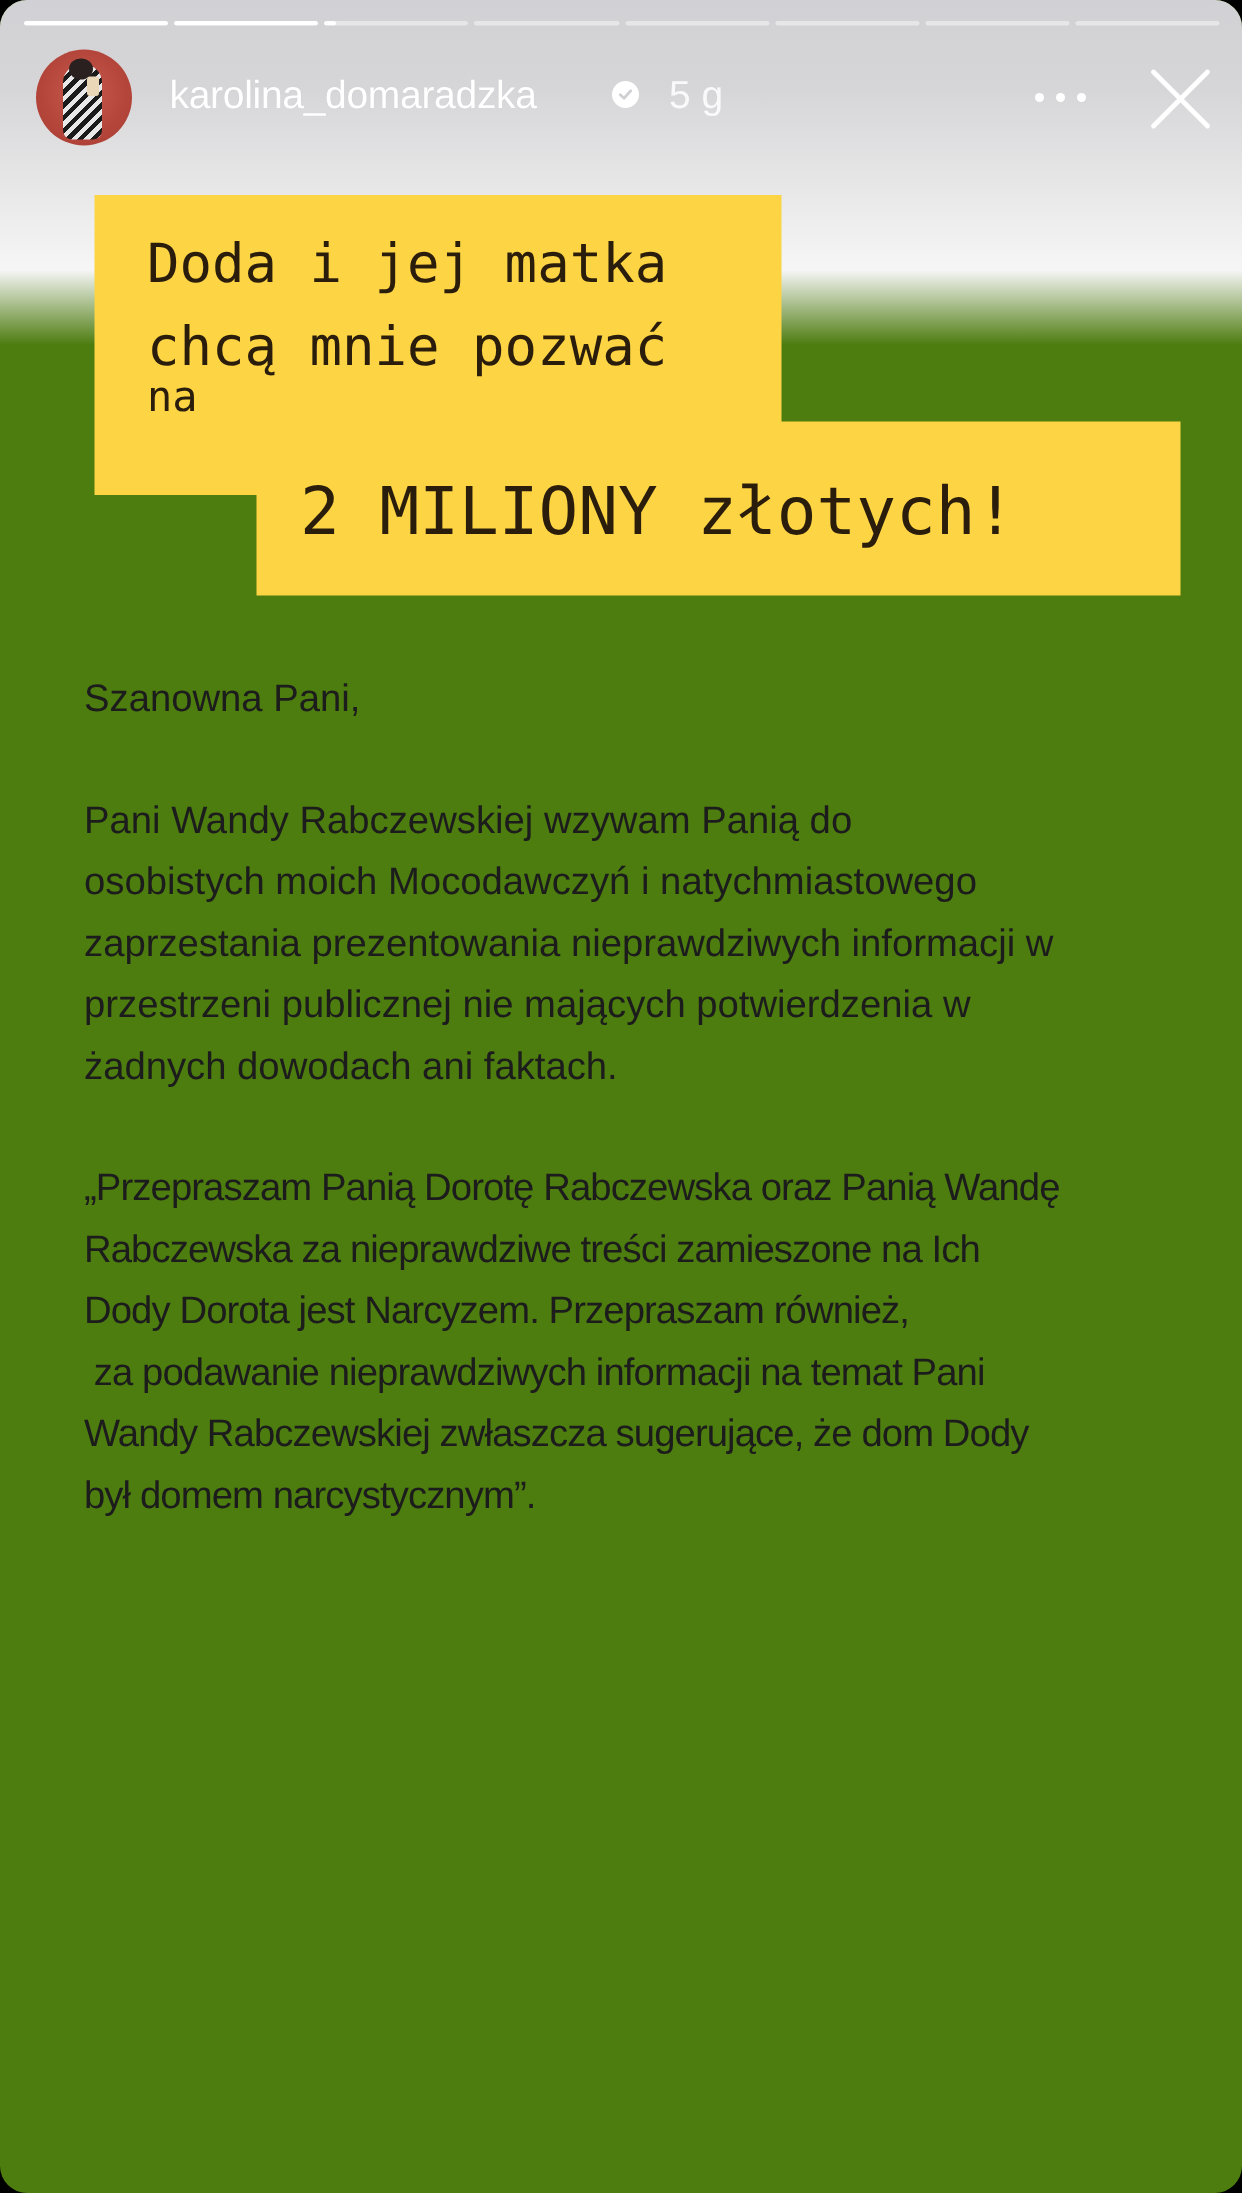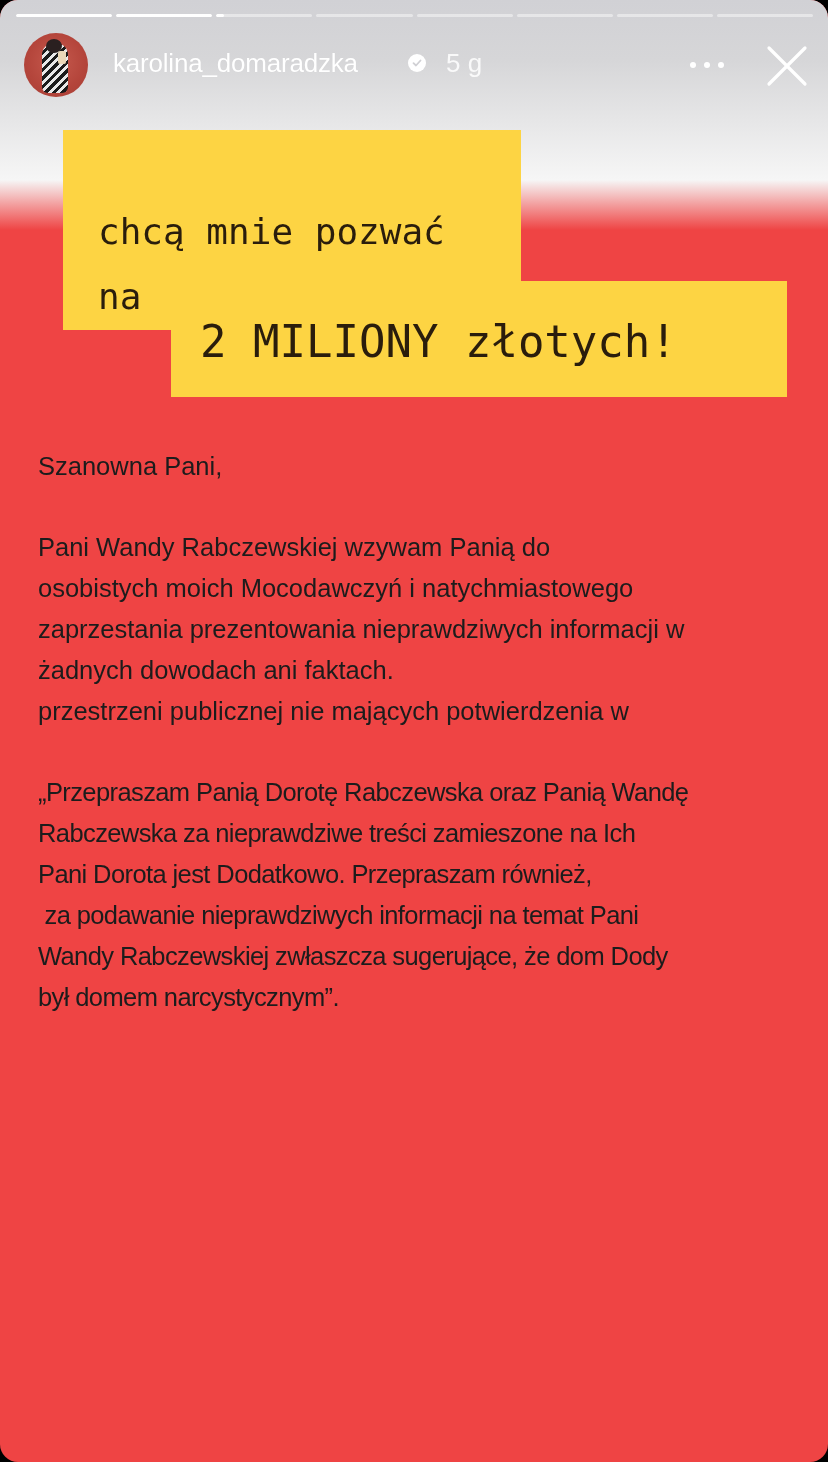--- a/index.html
+++ b/index.html
@@ -1,19 +1,19 @@
 <!DOCTYPE html>
 <html><head>
   <meta charset="utf-8">
   <style>
     html, body { margin: 0; padding: 0; background: #000; }
     body { width: 828px; height: 1462px; overflow: hidden; position: relative; }
     .story {
       position: absolute; left: 0; top: 0; width: 828px; height: 1462px;
-      background: #ef4444; border-radius: 18px; overflow: hidden;
+      background: #4d7c0f; border-radius: 18px; overflow: hidden;
     }
     .top-shade {
       position: absolute; left: 0; top: 0; width: 828px; height: 230px;
       background: linear-gradient(to bottom, #d1d1d5 0px, #d6d6d8 60px, #e6e6e7 120px, #f6f6f6 180px, rgba(255,255,255,0) 230px);
     }
     
     .progress {
       position: absolute; left: 16px; top: 14px; width: 797px; height: 4px;
       display: flex; gap: 4px;
     }
@@ -70,30 +70,30 @@
     .callout-bottom {
       position: absolute; left: 171px; top: 281px; width: 616px; height: 116px;
       background: #fdd443;
     }
     .callout-text {
       position: absolute; font-family: "DejaVu Sans Mono", "Liberation Mono", monospace;
       color: #2a1d0c; white-space: nowrap;
     }
     .line1 { left: 98px; top: 156px; font-size: 36px; }
     .line2 { left: 98px; top: 211px; font-size: 36px; }
-    .line3 { left: 98px; top: 276px; font-size: 36px; }
+    .line3 { left: 98px; top: 248px; font-size: 28px; }
     .line4 { left: 200px; top: 316px; font-size: 44px; }
     
     .letter {
       position: absolute; left: 38px; top: 446px; width: 770px;
       font-family: "Liberation Sans", sans-serif; font-size: 25.5px; color: #1c1c1c;
       line-height: 41px;
     }
     .letter p { margin: 0 0 40px 0; }
-    .letter .ln { display: block; white-space: nowrap; }
+    .letter .ln { display: block; white-space: nowrap; margin-left: 18px; }
     .letter .narrow { letter-spacing: -0.6px; }
   </style>
 </head>
 <body>
 
 <div class="story">
   <div class="top-shade"></div>
 
   <div class="progress" id="progress">
       <div class="seg">
@@ -143,37 +143,38 @@
     <div class="close">
       <svg width="42" height="42" viewBox="0 0 42 42">
         <line x1="3" y1="3" x2="39" y2="39" stroke="#ffffff" stroke-width="3.2" stroke-linecap="round"></line>
         <line x1="39" y1="3" x2="3" y2="39" stroke="#ffffff" stroke-width="3.2" stroke-linecap="round"></line>
       </svg>
     </div>
   </div>
 
   <div class="callout-top"></div>
   <div class="callout-bottom"></div>
+  <span class="callout-text line1">Doda i jej matka</span>
   <span class="callout-text line2">chcą mnie pozwać</span>
   <span class="callout-text line3">na</span>
   <span class="callout-text line4">2 MILIONY złotych!</span>
 
   <div class="letter">
     <p>
       <span class="ln">Szanowna Pani,</span>
     </p>
     <p>
       <span class="ln">Pani Wandy Rabczewskiej wzywam Panią do</span>
       <span class="ln">osobistych moich Mocodawczyń i natychmiastowego</span>
       <span class="ln">zaprzestania prezentowania nieprawdziwych informacji w</span>
+      <span class="ln">przestrzeni publicznej nie mających potwierdzenia w</span>
       <span class="ln">żadnych dowodach ani faktach.</span>
-      <span class="ln">przestrzeni publicznej nie mających potwierdzenia w</span>
     </p>
     <p>
       <span class="ln narrow">„Przepraszam Panią Dorotę Rabczewska oraz Panią Wandę</span>
       <span class="ln narrow">Rabczewska za nieprawdziwe treści zamieszone na Ich</span>
-      <span class="ln narrow">Pani Dorota jest Dodatkowo. Przepraszam również,</span>
+      <span class="ln narrow">Dody Dorota jest Narcyzem. Przepraszam również,</span>
       <span class="ln narrow" style="white-space:pre;"> za podawanie nieprawdziwych informacji na temat Pani</span>
       <span class="ln narrow">Wandy Rabczewskiej zwłaszcza sugerujące, że dom Dody</span>
       <span class="ln narrow">był domem narcystycznym”.</span>
     </p>
   </div>
 </div>
 
 </body></html>

